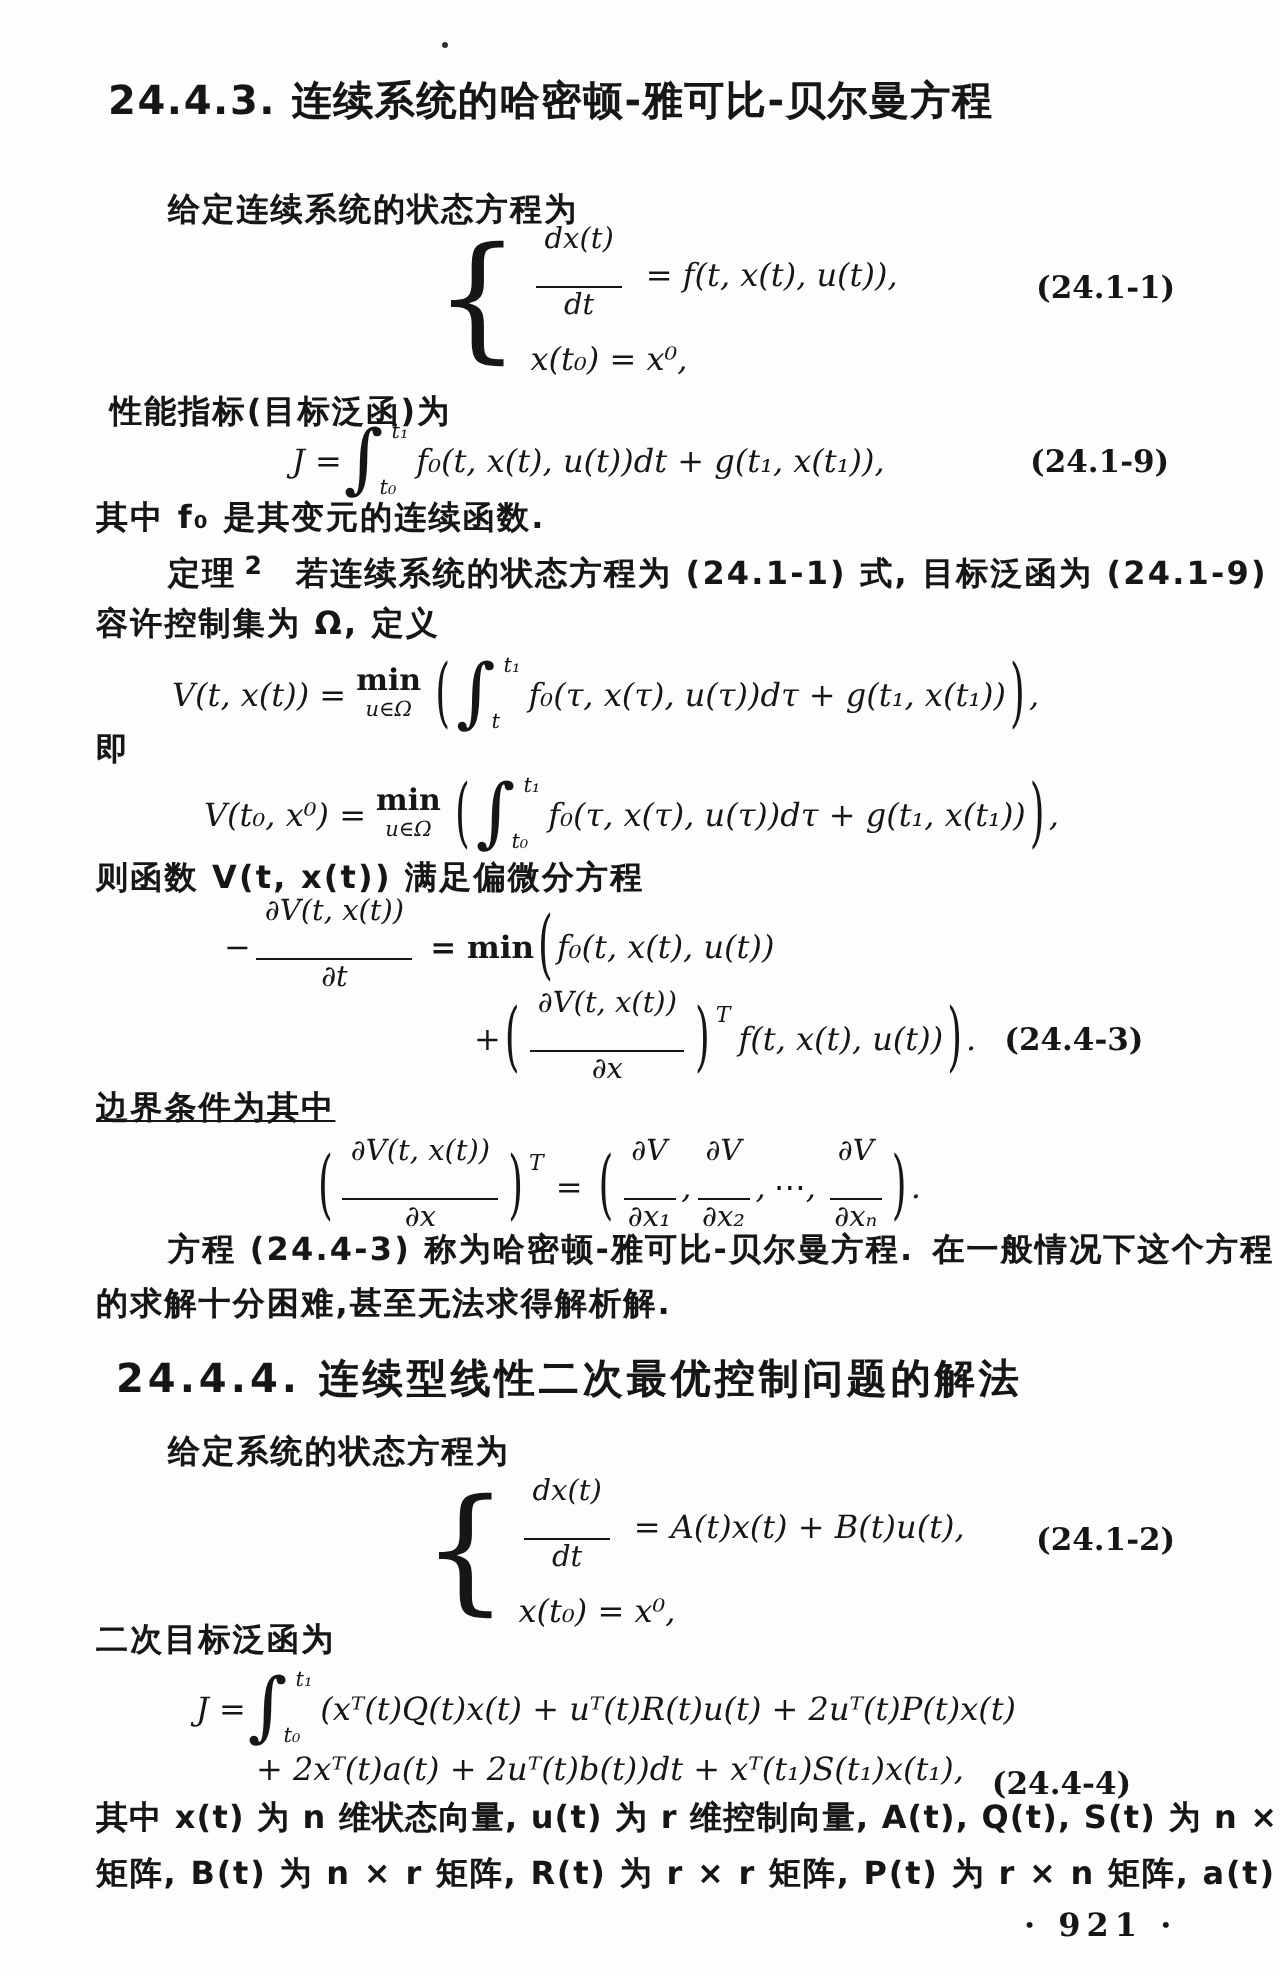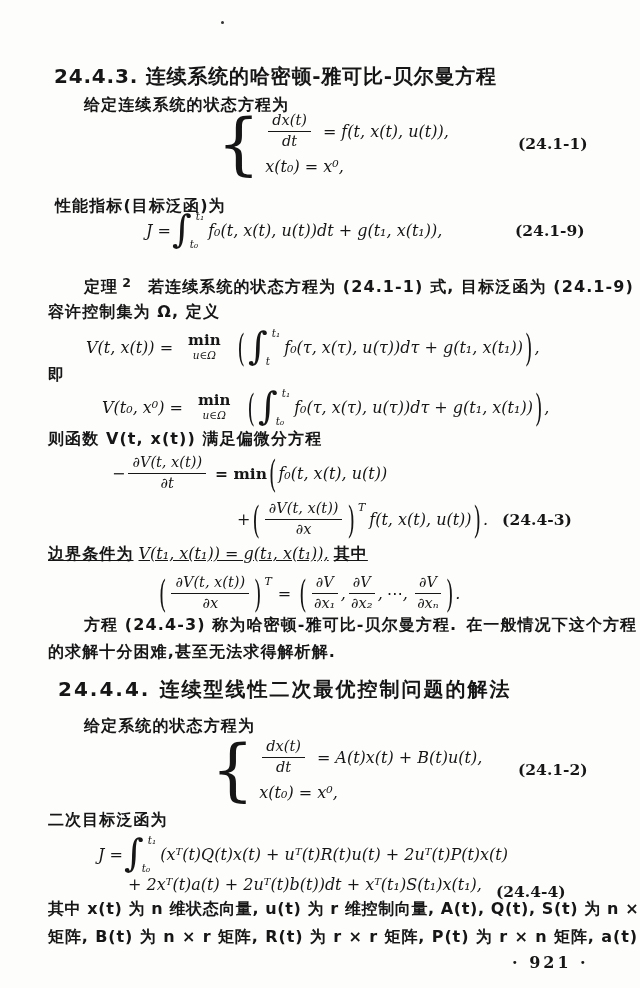--- a/index.html
+++ b/index.html
@@ -10,30 +10,30 @@
   .h1{font-size:20px;font-weight:800;letter-spacing:0.8px;}
   .h2{font-size:20px;font-weight:600;letter-spacing:2px;margin-left:12px;}
   .m{font-family:"DejaVu Serif","DejaVu Sans",serif;font-style:italic;font-size:16px;white-space:nowrap;}
   .mu{font-family:"DejaVu Serif","DejaVu Sans",serif;font-style:normal;font-size:15.5px;font-weight:600;}
   .eqlabel{font-family:"DejaVu Serif","DejaVu Sans",serif;font-weight:700;font-size:15.5px;}
   .eqrow{position:absolute;display:flex;align-items:center;white-space:nowrap;}
   .mixrow{position:absolute;display:flex;align-items:baseline;white-space:nowrap;text-decoration:underline;}
   .frac{display:inline-flex;flex-direction:column;align-items:center;
         font-family:"DejaVu Serif","DejaVu Sans",serif;font-style:italic;
         font-size:14.5px;line-height:1.2;margin:0 3px;}
-  .frac .fnum{padding:0 4px 1px;border-bottom:1.5px solid #161616;}
+  .frac .fnum{padding:0 4px 14px;border-bottom:1.5px solid #161616;}
   .frac .fden{padding-top:1px;}
   .intg{display:inline-flex;align-items:stretch;margin:0 1px;}
   .isym{font-family:"DejaVu Serif",serif;font-size:38px;font-style:normal;line-height:0.95;}
   .ilims{display:flex;flex-direction:column;justify-content:space-between;height:38px;
          font-family:"DejaVu Serif","DejaVu Sans",serif;font-style:italic;font-size:10.5px;
          line-height:1;margin-left:1px;margin-right:6px;}
   .ilims .up{transform:translateX(3px);}
   .ilims .lo{transform:translateX(-3px);}
-  .minst{display:inline-flex;flex-direction:column;align-items:center;line-height:1;margin:0 15px;
+  .minst{display:inline-flex;flex-direction:column;align-items:center;line-height:1;margin:0 5px;
          font-family:"DejaVu Serif","DejaVu Sans",serif;}
   .minst .mo{font-style:normal;font-size:15px;font-weight:600;}
   .minst .ms{font-style:italic;font-size:10.5px;margin-top:2px;}
   .bp{font-family:"DejaVu Serif",serif;font-size:19px;display:inline-block;
       transform:scaleY(2.0);margin:0 2px;font-weight:400;font-style:normal;}
   .psup{font-family:"DejaVu Serif",serif;font-style:italic;font-size:11px;
         position:relative;top:-12px;margin-left:1px;}
   .brace{font-family:"DejaVu Serif",serif;font-weight:200;font-size:68px;line-height:0.95;}
   .syscol{display:flex;flex-direction:column;margin-left:5px;gap:7px;align-items:flex-start;}
   .sline{display:flex;align-items:center;}
@@ -44,21 +44,21 @@
   .straydot{position:absolute;width:3px;height:3px;background:#333;border-radius:50%;}
   .pagenum{font-family:"DejaVu Serif",serif;font-weight:700;font-size:16px;letter-spacing:3px;}
 </style>
 </head>
 <body>
 
 <div class="page">
 
   <div class="straydot" style="left:221px;top:21px;"></div>
 
-  <div class="abs h1" style="left:54px;top:63px;">24.4.3. 连续系统的哈密顿-雅可比-贝尔曼方程</div>
+  <div class="abs h1" style="left:54px;top:37px;">24.4.3. 连续系统的哈密顿-雅可比-贝尔曼方程</div>
   <div class="abs cn" style="left:84px;top:95px;">给定连续系统的状态方程为</div>
 
   <div class="eqrow" style="left:217px;top:112px;">
     <span class="brace">{</span>
     <span class="syscol">
       <span class="sline">
         <span class="frac">
           <span class="fnum">dx(t)</span>
           <span class="fden">dt</span>
         </span>
@@ -77,20 +77,21 @@
       <span class="isym">∫</span>
       <span class="ilims">
         <span class="up">t₁</span>
         <span class="lo">t₀</span>
       </span>
     </span>
     <span class="m">f₀(t, x(t), u(t))dt + g(t₁, x(t₁)),</span>
   </div>
   <div class="abs eqlabel" style="left:515px;top:221px;">(24.1-9)</div>
 
+  <div class="abs cn" style="left:48px;top:249px;">其中 f₀ 是其变元的连续函数.</div>
 
   <div class="abs cn" style="left:84px;top:277px;">
     <span class="thmkw">定理</span><span class="thmsup">2</span><span>若连续系统的状态方程为 (24.1-1) 式, 目标泛函为 (24.1-9) 式,</span>
   </div>
   <div class="abs cn" style="left:48px;top:302px;">容许控制集为 Ω, 定义</div>
 
   <div class="eqrow" style="left:86px;top:324px;height:46px;">
     <span class="m">V(t, x(t)) =</span>
     <span class="minst">
       <span class="mo">min</span>
@@ -153,21 +154,20 @@
     <span class="bp">)</span>
     <span class="psup">T</span>
     <span class="m" style="margin-left:4px;">f(t, x(t), u(t))</span>
     <span class="bp">)</span>
     <span class="m">.</span>
     <span class="eqlabel" style="margin-left:14px;">(24.4-3)</span>
   </div>
 
   <div class="mixrow" style="left:48px;top:544px;">
     <span class="cn">边界条件为</span>
-    <span class="m" style="margin:0 5px;">V(t₁, x(t₁)) = g(t₁, x(t₁)),</span>
     <span class="cn">其中</span>
   </div>
 
   <div class="eqrow" style="left:157px;top:569px;height:48px;">
     <span class="bp">(</span>
     <span class="frac">
       <span class="fnum">∂V(t, x(t))</span>
       <span class="fden">∂x</span>
     </span>
     <span class="bp">)</span>

